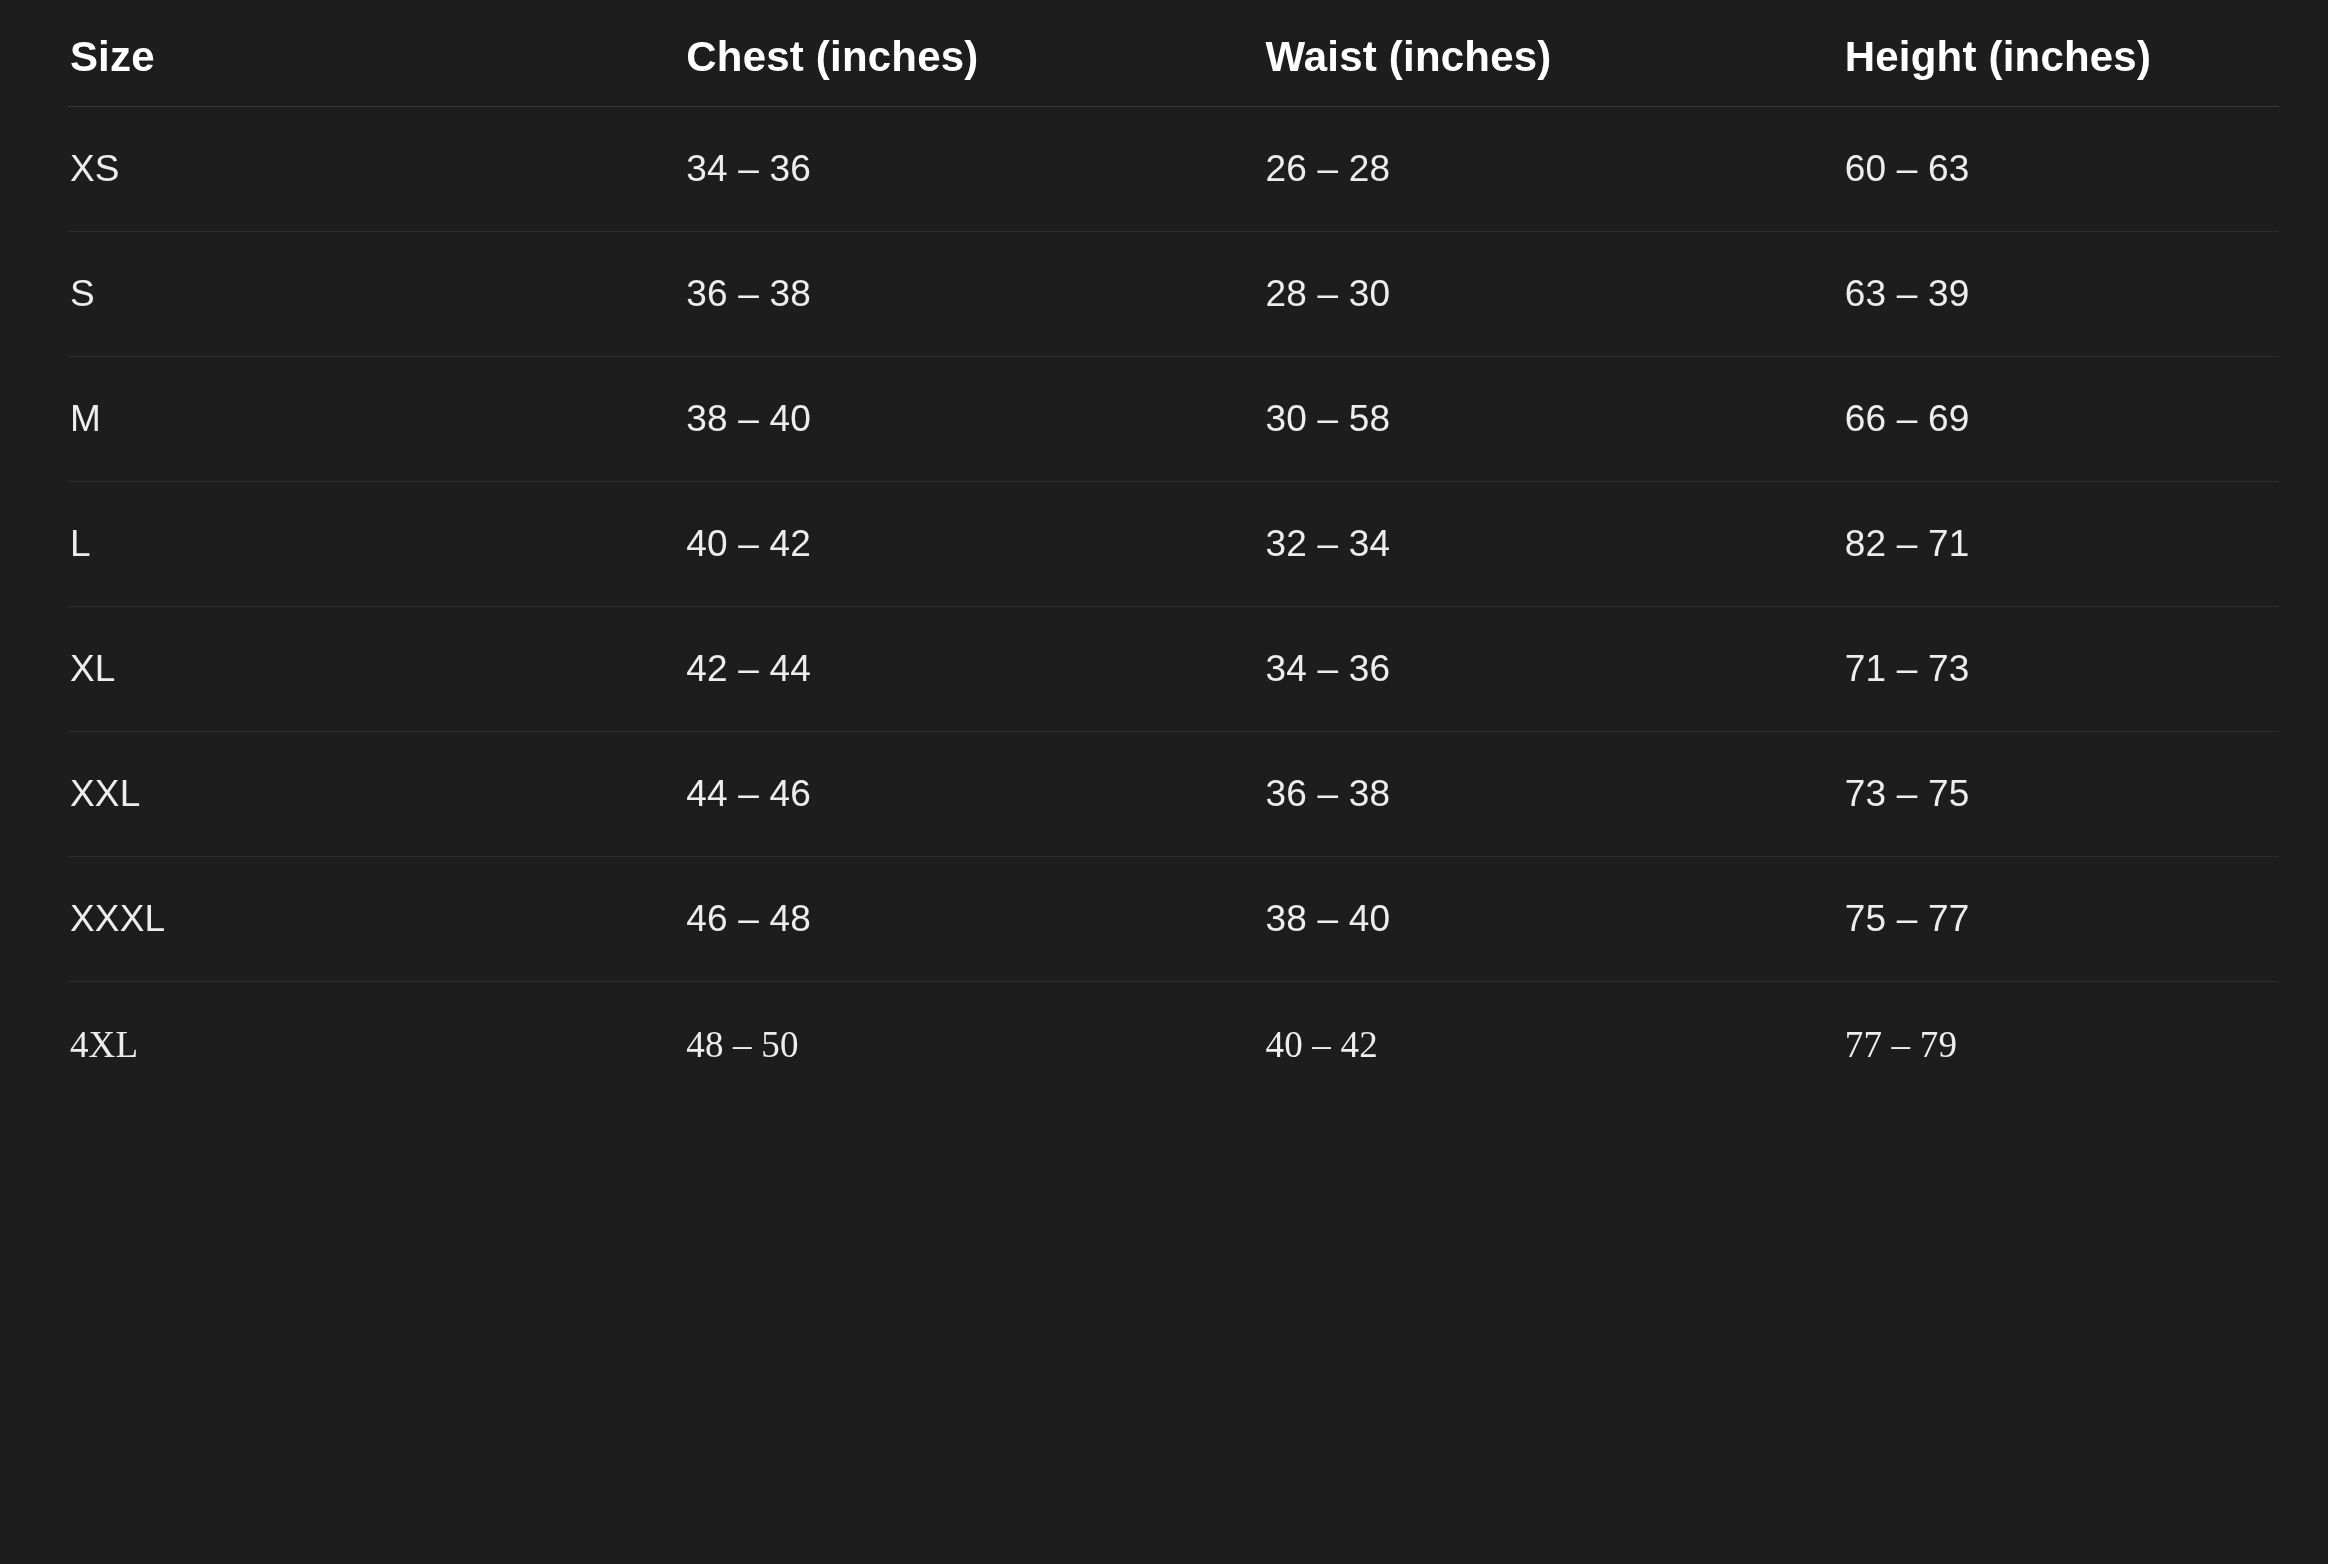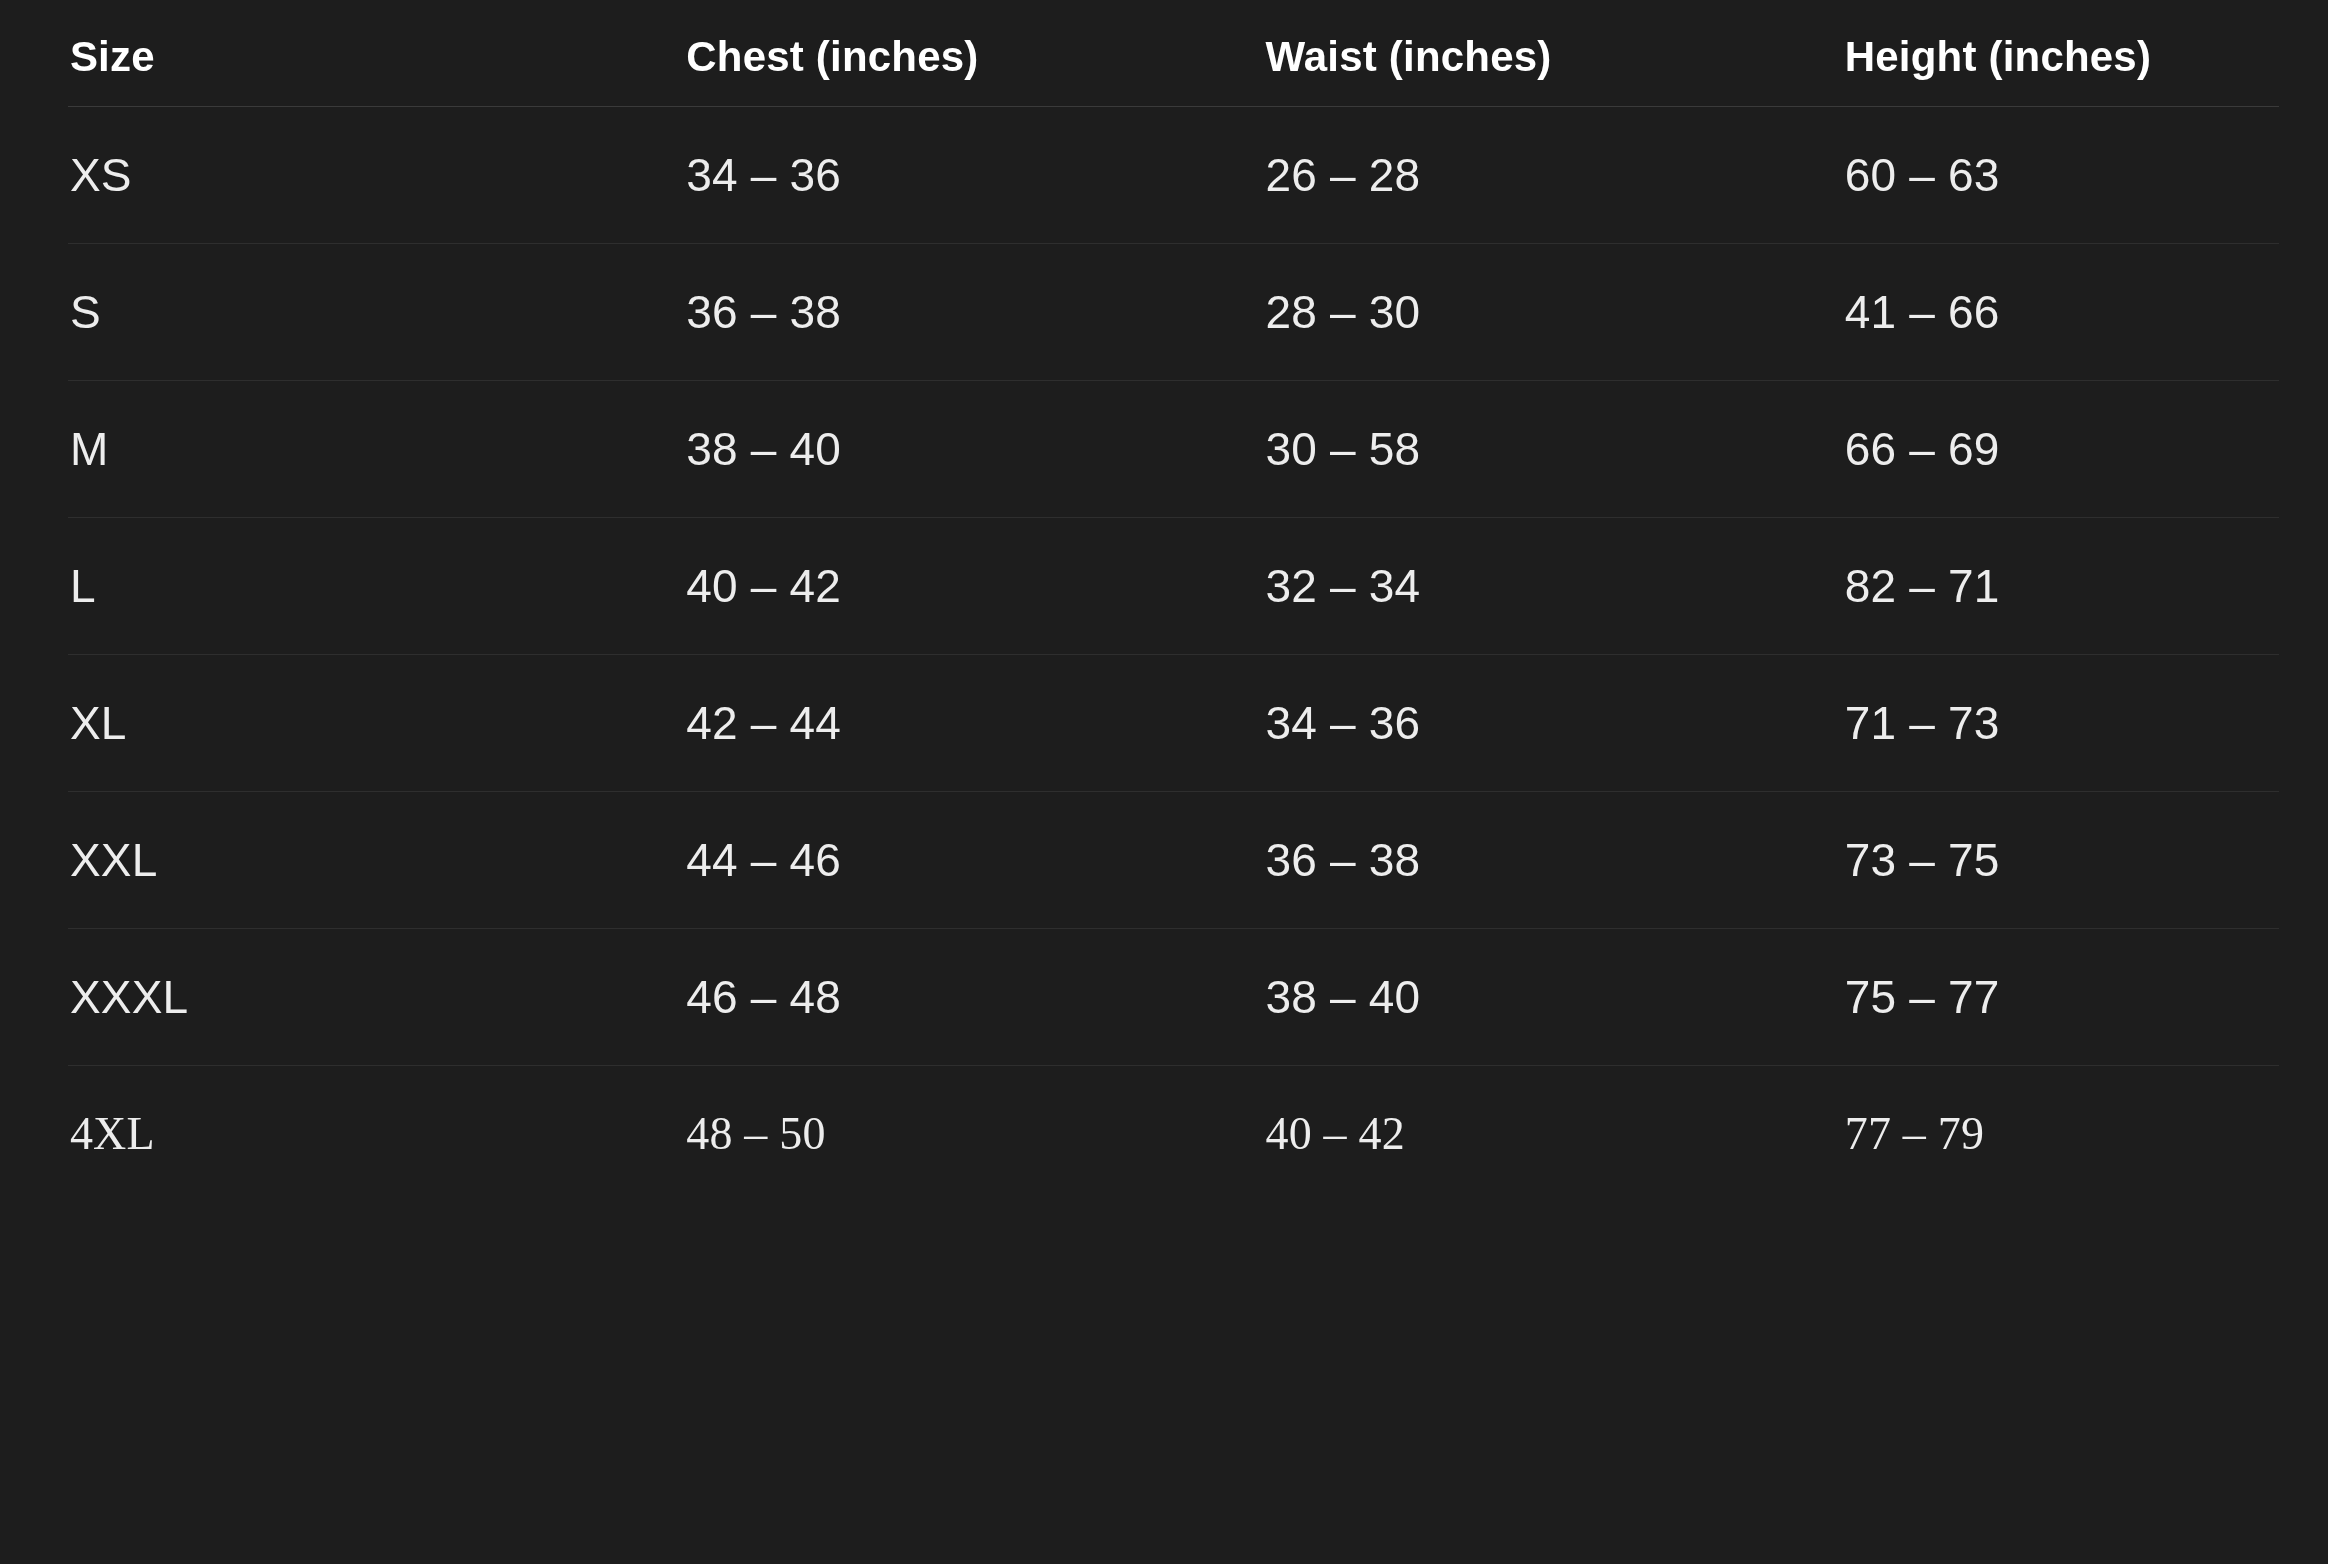--- a/index.html
+++ b/index.html
@@ -35,21 +35,21 @@
   thead th {
     text-align: left;
     font-size: 42px;
     font-weight: bold;
     color: #ffffff;
     padding: 7.7px 0 25px 0;
     border-bottom: 1.9px solid #3a3a3a;
     letter-spacing: 0.2px;
   }
   tbody td {
-    font-size: 46px;
+    font-size: 37px;
     font-weight: 400;
     color: #ededed;
     padding: 41px 0 41px 0;
     border-bottom: 1px solid #2e2e2e;
     letter-spacing: 0.2px;
   }
   tbody tr:last-child td {
     border-bottom: none;
     font-family: Liberation Serif, serif;
   }
@@ -80,21 +80,21 @@
       <tr>
         <td class="col-size">XS</td>
         <td class="col-chest">34 – 36</td>
         <td class="col-waist">26 – 28</td>
         <td class="col-height">60 – 63</td>
       </tr>
       <tr>
         <td class="col-size">S</td>
         <td class="col-chest">36 – 38</td>
         <td class="col-waist">28 – 30</td>
-        <td class="col-height">41 – 66</td>
+        <td class="col-height">63 – 39</td>
       </tr>
       <tr>
         <td class="col-size">M</td>
         <td class="col-chest">38 – 40</td>
         <td class="col-waist">30 – 58</td>
         <td class="col-height">66 – 69</td>
       </tr>
       <tr>
         <td class="col-size">L</td>
         <td class="col-chest">40 – 42</td>

